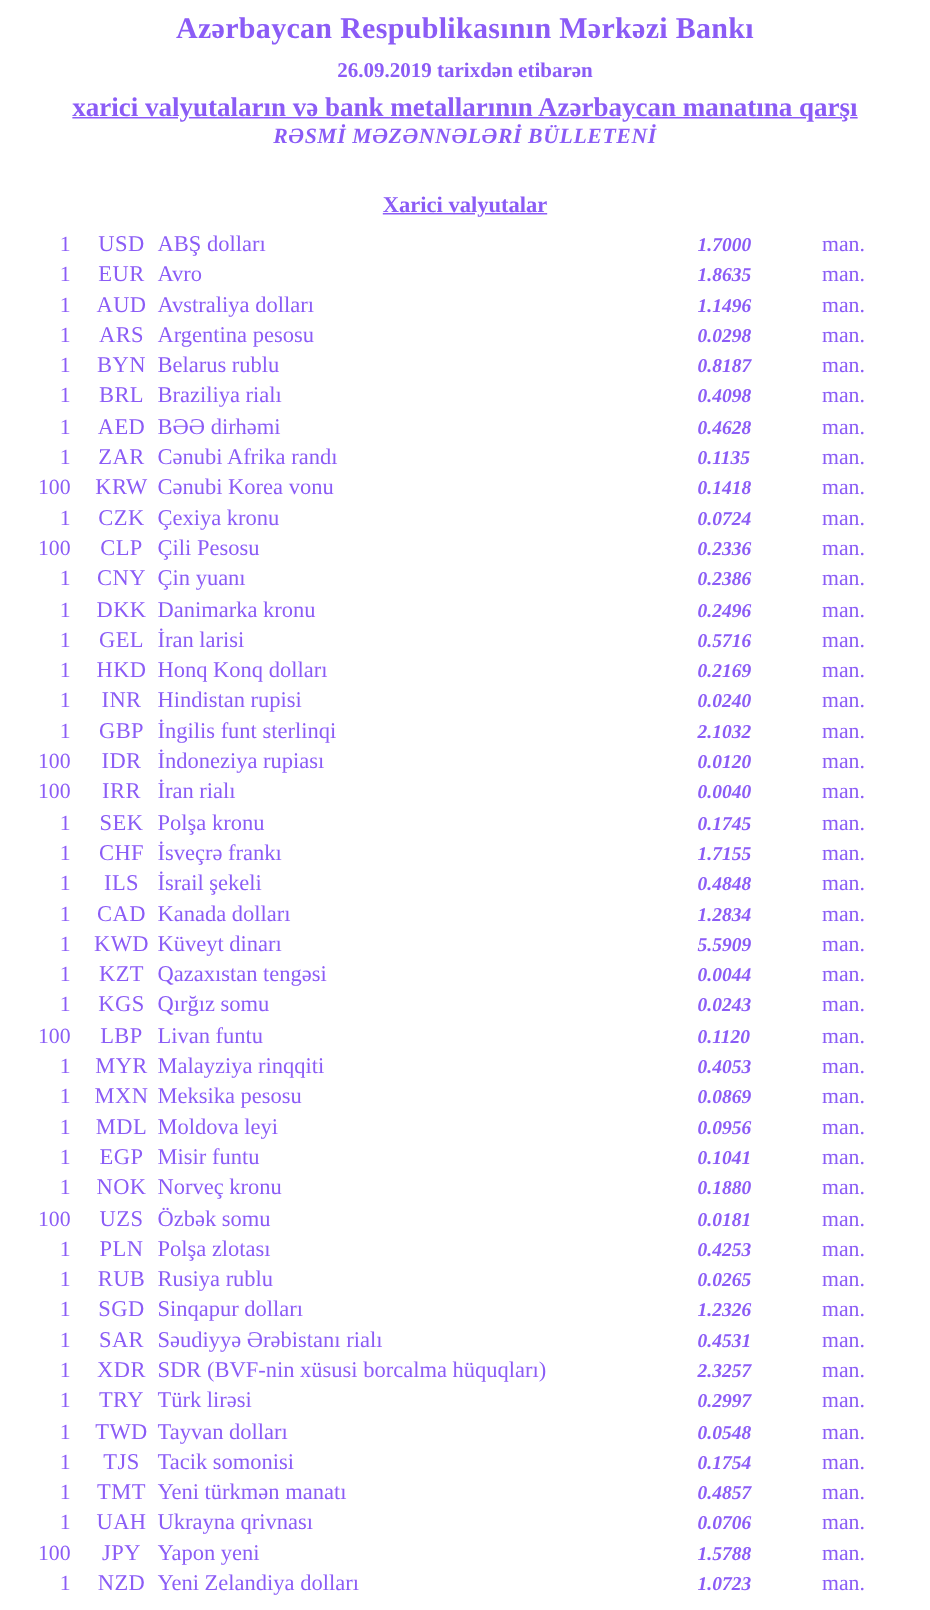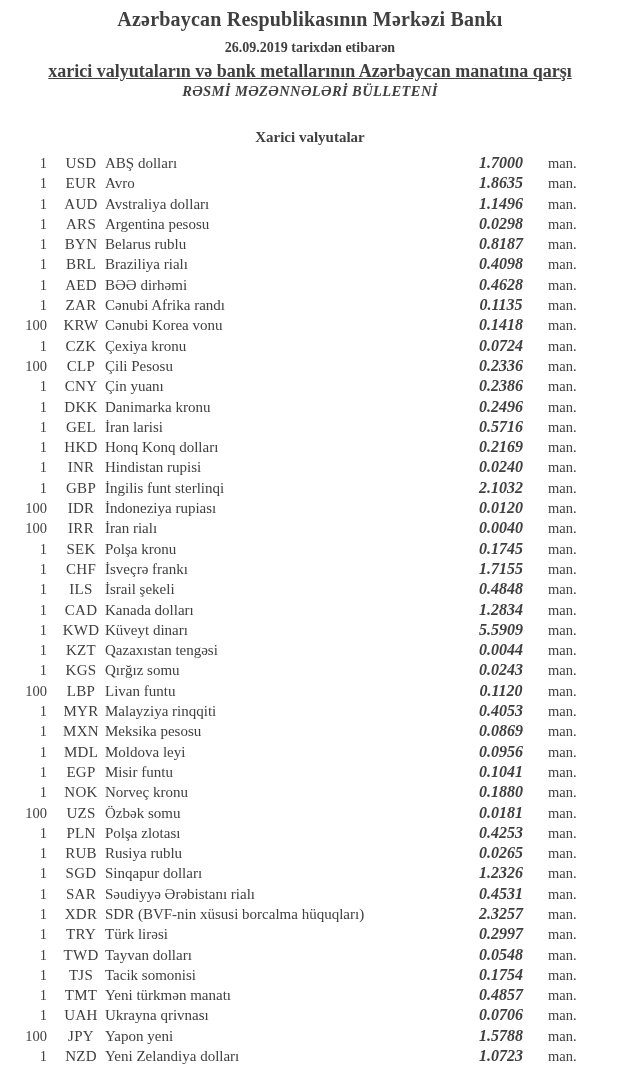--- a/index.html
+++ b/index.html
@@ -5,21 +5,21 @@
   html, body {
     margin: 0;
     padding: 0;
     background: #ffffff;
   }
   .page {
     position: relative;
     width: 620px;
     height: 1073px;
     background: #ffffff;
-    color: #404040;
+    color: #8b5cf6;
     font-family: "Liberation Serif", "DejaVu Serif", serif;
     overflow: hidden;
   }
   .doc-header {
     text-align: center;
     padding-top: 8px;
   }
   .bank-name {
     font-size: 20px;
     font-weight: bold;
@@ -42,20 +42,21 @@
     font-weight: bold;
     letter-spacing: 0.4px;
     margin: 0;
     font-style: italic;
   }
   .section-title {
     text-align: center;
     font-size: 15px;
     font-weight: bold;
     margin: 29px 0 7px 0;
+    text-decoration: underline;
   }
   .rates-table {
     width: 100%;
   }
   .row {
     display: flex;
     align-items: baseline;
     height: 20.3px;
     line-height: 20.3px;
     font-size: 15px;
@@ -76,24 +77,24 @@
   }
   .name {
     flex: 1 1 auto;
     margin-left: 5px;
     white-space: nowrap;
     overflow: hidden;
   }
   .rate {
     flex: 0 0 auto;
     width: 72px;
-    text-align: center;
+    text-align: left;
     font-weight: bold;
     font-style: italic;
-    font-size: 16px;
+    font-size: 13px;
   }
   .unit {
     flex: 0 0 auto;
     width: 35px;
     margin-left: 11px;
     margin-right: 37px;
     font-size: 14.5px;
   }
 </style>
 </head>

